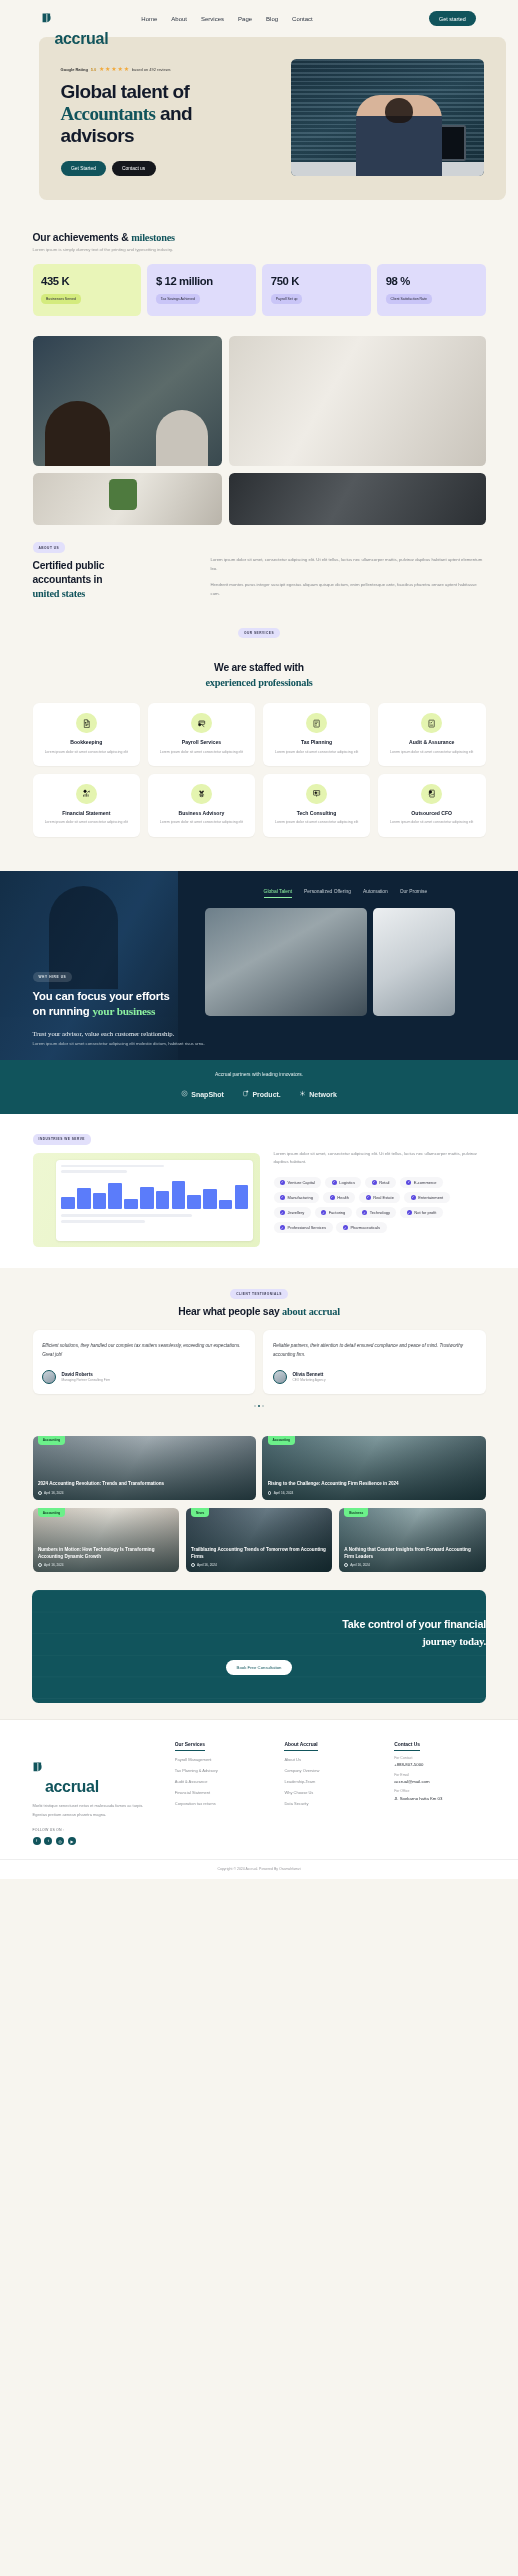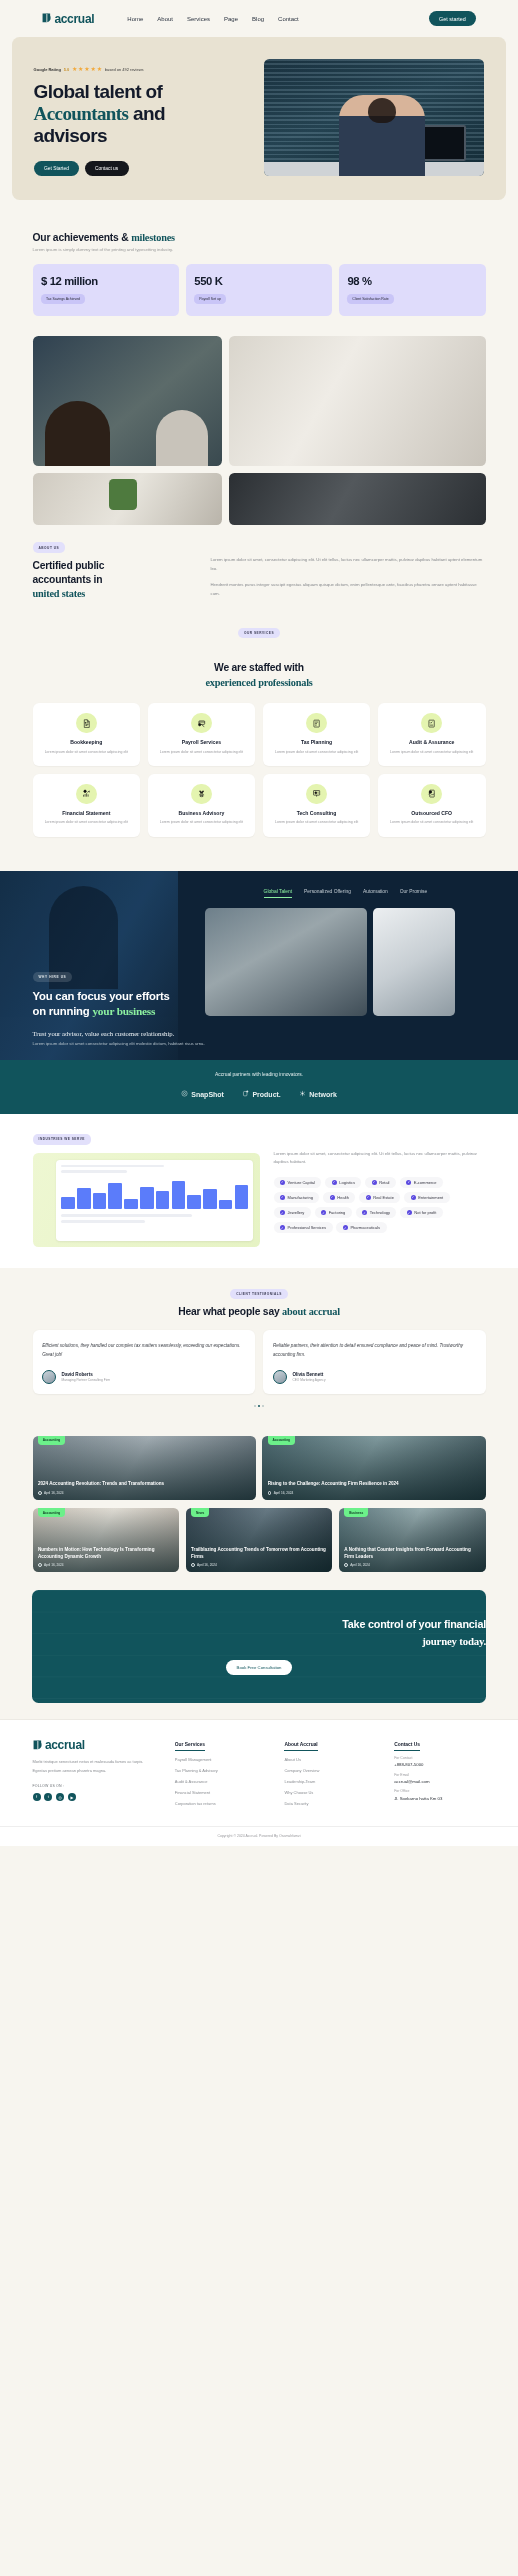--- a/index.html
+++ b/index.html
@@ -28,29 +28,29 @@
     width:518px;
     overflow-x:hidden;
   }
   .serif-i{font-family:"Liberation Serif", serif;}
   .wrap{width:453px;margin:0 auto;}
 
   
   .nav{height:37px;display:flex;align-items:center;padding:0 42px;background:var(--cream);}
   .logo{display:flex;align-items:center;gap:3.2px;}
   .logo-mark{width:9.2px;height:10.3px;position:relative;display:block;}
-  .logo-text{font-size:12px;font-weight:700;letter-spacing:-0.3px;color:var(--teal);}
+  .logo-text{font-size:16px;font-weight:700;letter-spacing:-0.3px;color:var(--teal);margin-top:40px;}
   .nav-links{display:flex;gap:14px;margin-left:33px;}
   .nav-links a{font-size:6px;color:#2b3340;text-decoration:none;}
   .nav-cta{margin-left:auto;background:var(--teal);color:#fff;font-size:5.4px;
     padding:4.9px 10.3px;border-radius:8.6px;border:none;cursor:pointer;}
 
   
   .hero-outer{padding:0 12px 14px;background:var(--cream);}
-  .hero{background:var(--beige);border-radius:7.6px;padding:21.6px 21.6px 24px;display:flex;gap:20px;overflow:hidden;}
+  .hero{background:var(--beige);border-radius:7.6px;padding:21.6px 21.6px 24px;display:flex;gap:20px;overflow:hidden;margin-left:27px;}
   .hero-left{width:210px;padding-top:7.6px;}
   .rating{display:flex;align-items:center;gap:2.7px;margin-bottom:8.6px;}
   .rating .lbl{font-size:4px;color:#333;font-weight:600;}
   .rating .score{font-size:4px;color:#c8922e;font-weight:700;}
   .stars{display:flex;gap:0.8px;}
   .star{color:#f2a93b;font-size:6px;line-height:1;}
   .rating .rev{font-size:4px;color:#3b3b3b;}
   h1.hero-title{font-size:19px;line-height:1.17;letter-spacing:-0.6px;color:var(--navy);font-weight:700;}
   h1.hero-title .serif-i{color:var(--teal);font-weight:700;}
   .hero-btns{display:flex;gap:5.4px;margin-top:14px;}
@@ -295,26 +295,30 @@
   </div>
 </div>
 
 <div class="wrap sec">
   <h2 class="sec-title">
     <span>Our achievements &amp;</span>
     <span class="serif-i">milestones</span>
   </h2>
   <div class="sec-sub">Lorem ipsum is simply dummy text of the printing and typesetting industry.</div>
   <div class="stats">
+    <div class="stat lime">
+      <div class="stat-val">435 K</div>
+      <span class="stat-tag">Businesses Served</span>
+    </div>
     <div class="stat lilac">
       <div class="stat-val">$ 12 million</div>
       <span class="stat-tag">Tax Savings Achieved</span>
     </div>
     <div class="stat lilac">
-      <div class="stat-val">550 K</div>
+      <div class="stat-val">750 K</div>
       <span class="stat-tag">Payroll Set up</span>
     </div>
     <div class="stat lilac">
       <div class="stat-val">98 %</div>
       <span class="stat-tag">Client Satisfaction Rate</span>
     </div>
   </div>
 </div>
 
 <div class="wrap">

